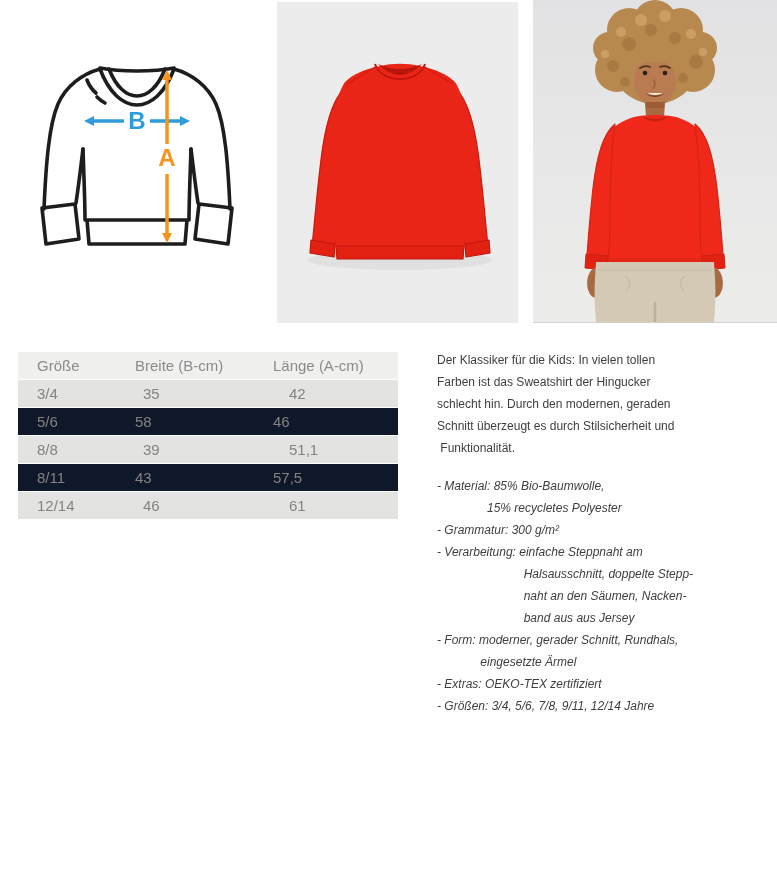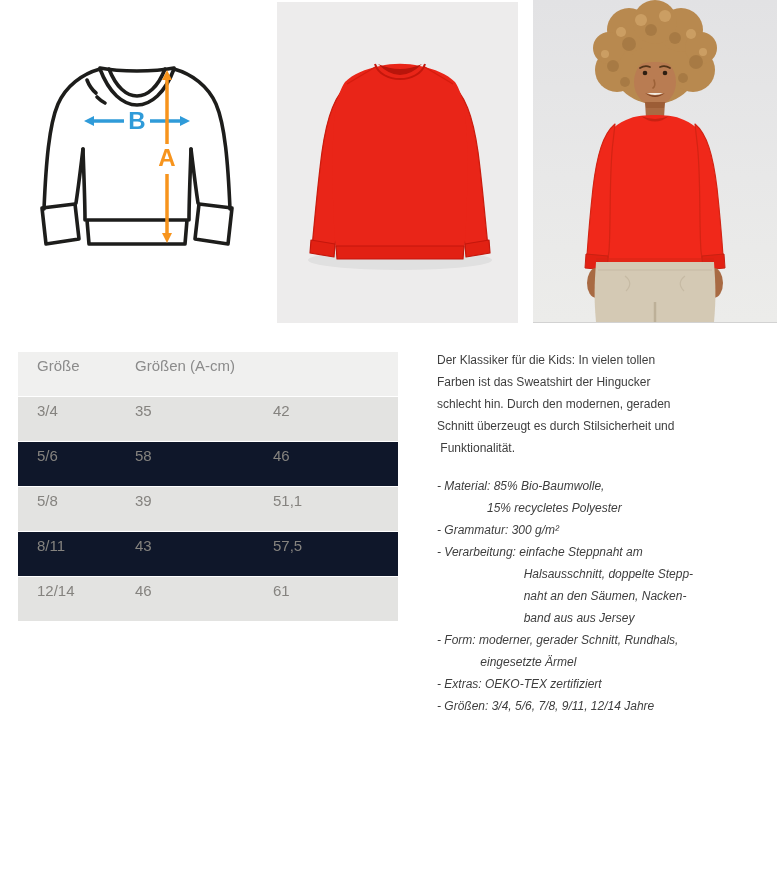--- a/index.html
+++ b/index.html
@@ -16,23 +16,23 @@
   .size-diagram{left:30px;top:55px;width:215px;height:200px;}
   .product-photo{left:277px;top:2px;width:241px;height:321px;background:#edecec;}
   .model-photo{left:533px;top:0;width:244px;height:322px;
     background:linear-gradient(180deg,#e2e2e4 0%,#e8e8e8 55%,#ececea 100%);
     border-bottom:1px solid #d2d2d2;}
   .gallery svg{display:block;width:100%;height:100%;}
 
   
   .size-table{left:18px;top:352px;width:380px;font-size:15px;}
   .t-row{display:grid;grid-template-columns:98px 138px 144px;border-bottom:1px solid #ffffff;}
-  .t-row > div{padding:0 0 0 19px;height:44px;line-height:27px;white-space:nowrap;overflow:hidden;}
+  .t-row > div{padding:0 0 0 19px;height:27px;line-height:27px;white-space:nowrap;overflow:hidden;}
   .t-head{background:#f0f0ef;color:#8b8b8b;}
-  .t-dark{background:#e3e3e1;color:#85837f;}
+  .t-dark{background:#e3e3e1;color:#85837f;gap:8px;}
   .t-light{background:#0f172a;color:#85837f;}
 
   
   .description{left:437px;top:349px;width:362px;color:#3e3e3e;
     font-size:12px;line-height:22px;}
   .description .para{white-space:pre;margin:0 0 16px 0;}
   .description .para:last-child{margin-bottom:12px;font-style:italic;}
 </style>
 </head>
 <body>
@@ -170,34 +170,35 @@
         <path d="M 65,270 H 179" stroke="#c6baa4" stroke-width="1.2"></path>
         <path d="M 92,276 q 9,7 1,15 M 152,276 q -9,7 -1,15" stroke="#c6baa4" stroke-width="1.2" fill="none"></path>
       </g>
     </svg>
   </div>
 </div>
 
 <div class="abs size-table">
   <div class="t-row t-head">
     <div>Größe</div>
-    <div>Größen (A-cm)</div>
+    <div>Breite (B-cm)</div>
+    <div>Länge (A-cm)</div>
   </div>
   <div class="t-row t-dark">
     <div>3/4</div>
     <div>35</div>
     <div>42</div>
   </div>
   <div class="t-row t-light">
     <div>5/6</div>
     <div>58</div>
     <div>46</div>
   </div>
   <div class="t-row t-dark">
-    <div>5/8</div>
+    <div>8/8</div>
     <div>39</div>
     <div>51,1</div>
   </div>
   <div class="t-row t-light">
     <div>8/11</div>
     <div>43</div>
     <div>57,5</div>
   </div>
   <div class="t-row t-dark">
     <div>12/14</div>

